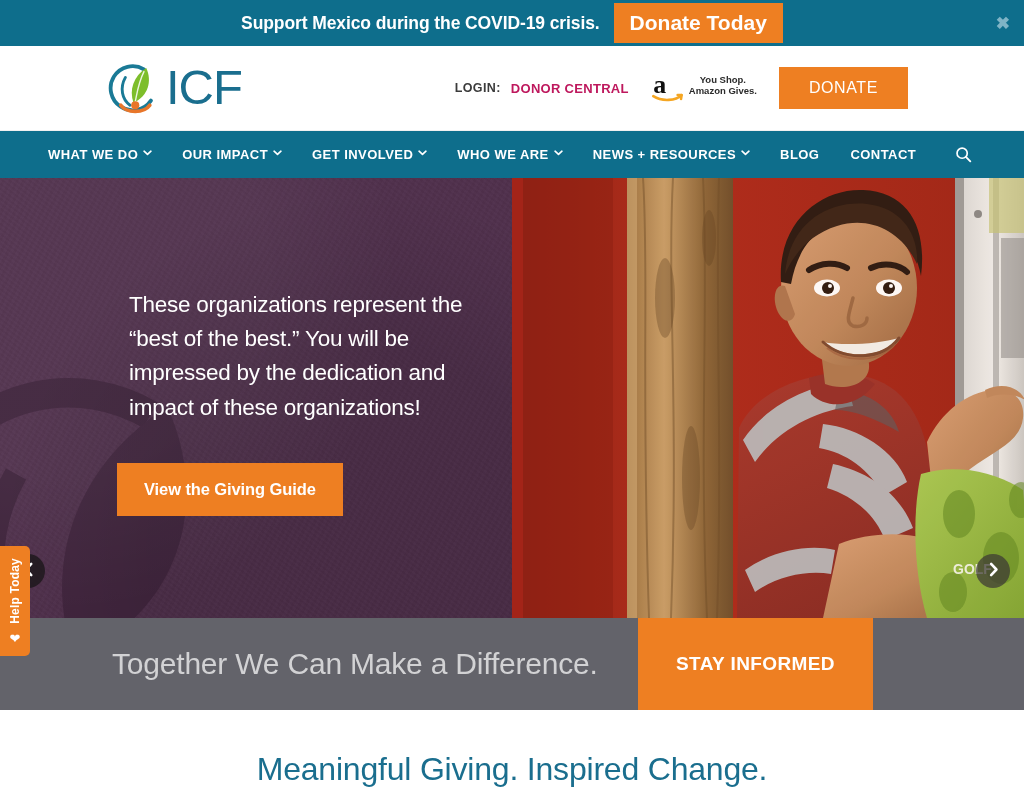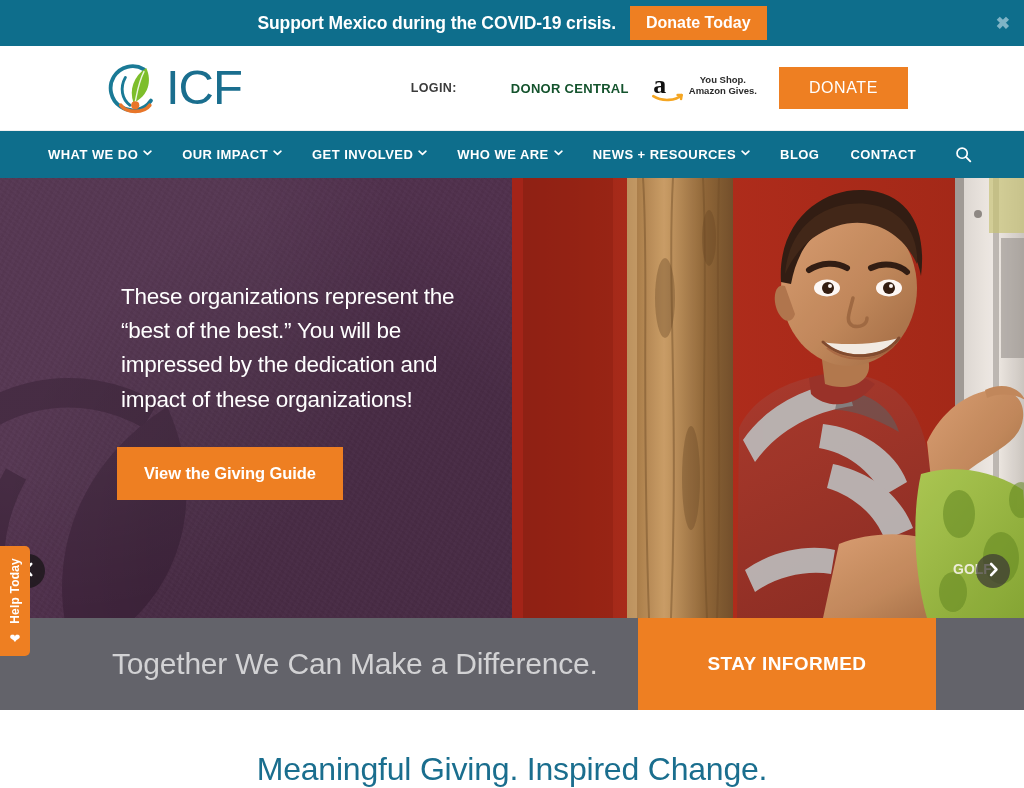--- a/index.html
+++ b/index.html
@@ -37,21 +37,21 @@
   .alert-text {
     color: #ffffff;
     font-size: 17.5px;
     font-weight: bold;
     letter-spacing: -0.1px;
     white-space: nowrap;
   }
   .alert-donate-btn {
     background: #EE7F22;
     color: #ffffff;
-    font-size: 16px;
+    font-size: 21px;
     font-weight: bold;
     padding: 8px 16px 8px 16px;
     border: none;
     cursor: pointer;
     font-family: "Liberation Sans", sans-serif;
     line-height: 1.1;
     white-space: nowrap;
   }
   .alert-close {
     position: absolute;
@@ -103,28 +103,27 @@
     gap: 0px;
   }
   .login-label {
     color: #3b3b3b;
     font-size: 12.5px;
     font-weight: bold;
     letter-spacing: 0.4px;
     margin-right: 10px;
   }
   .donor-central {
-    color: #14532d;
+    color: #be185d;
     font-size: 13px;
     font-weight: bold;
     letter-spacing: 0.3px;
     text-decoration: none;
     cursor: pointer;
     margin-right: 22px;
-    margin-left: 44px;
   }
   .amazon-smile {
     display: flex;
     align-items: center;
     gap: 4px;
     cursor: pointer;
     margin-right: 22px;
     position: relative;
     top: -2px;
   }
@@ -248,21 +247,21 @@
     font-size: 29px;
     font-weight: bold;
     letter-spacing: -0.3px;
     margin: 0 0 14px 0;
     line-height: 1.1;
   }
   .hero-body {
     color: #ffffff;
     font-size: 22.5px;
     line-height: 1.52;
-    margin: 4px;
+    margin: 12px;
     letter-spacing: -0.25px;
     font-weight: normal;
   }
   .hero-cta {
     display: inline-block;
     margin-top: 26px;
     background: #EE7F22;
     color: #ffffff;
     font-size: 16.5px;
     font-weight: bold;
@@ -301,21 +300,21 @@
     color: #D2D2D4;
     font-size: 30px;
     font-weight: normal;
     letter-spacing: -0.2px;
     white-space: nowrap;
   }
   .stay-informed {
     position: absolute;
     left: 638px;
     top: 0;
-    width: 298px;
+    width: 235px;
     height: 92px;
     background: #EE7F22;
     border: none;
     color: #ffffff;
     font-size: 19px;
     font-weight: bold;
     letter-spacing: 0.4px;
     cursor: pointer;
     font-family: "Liberation Sans", sans-serif;
   }

